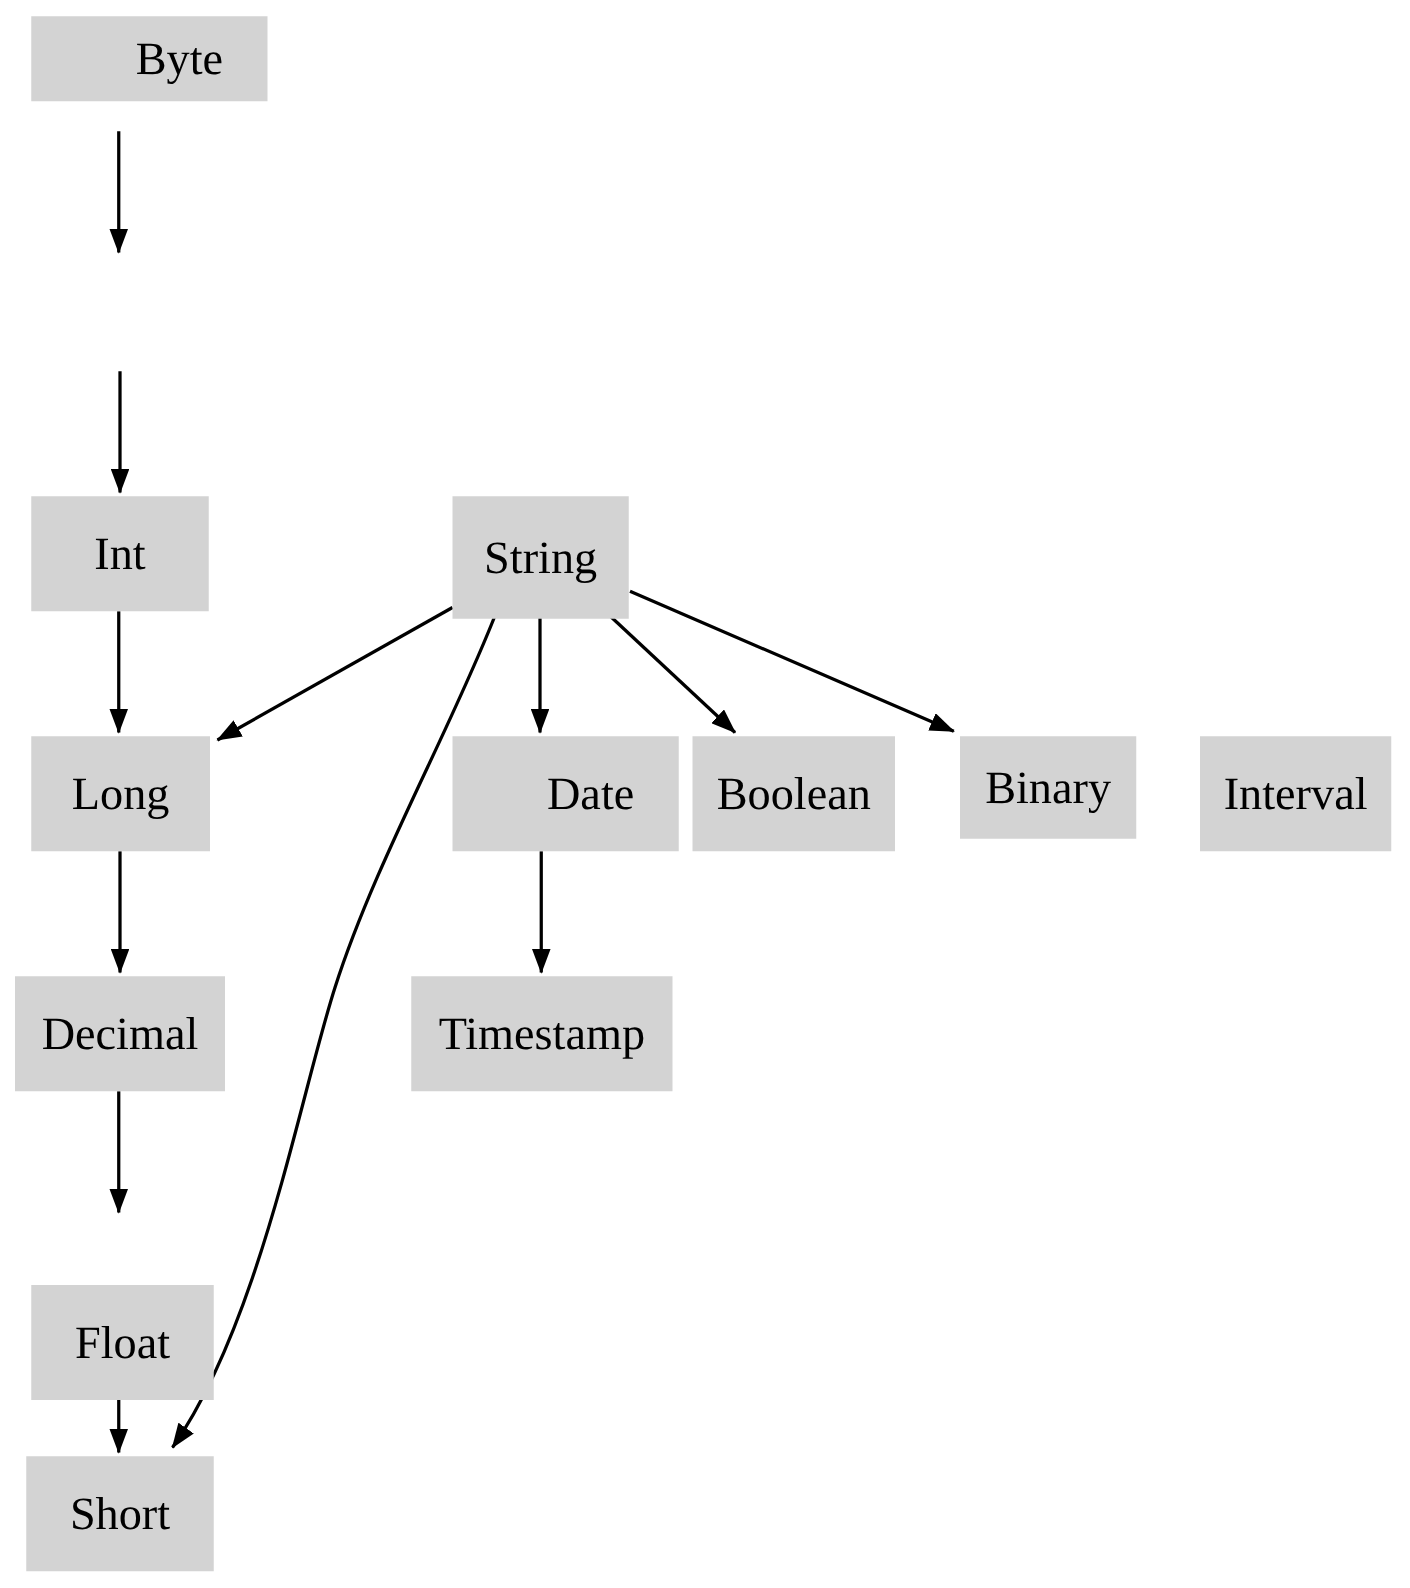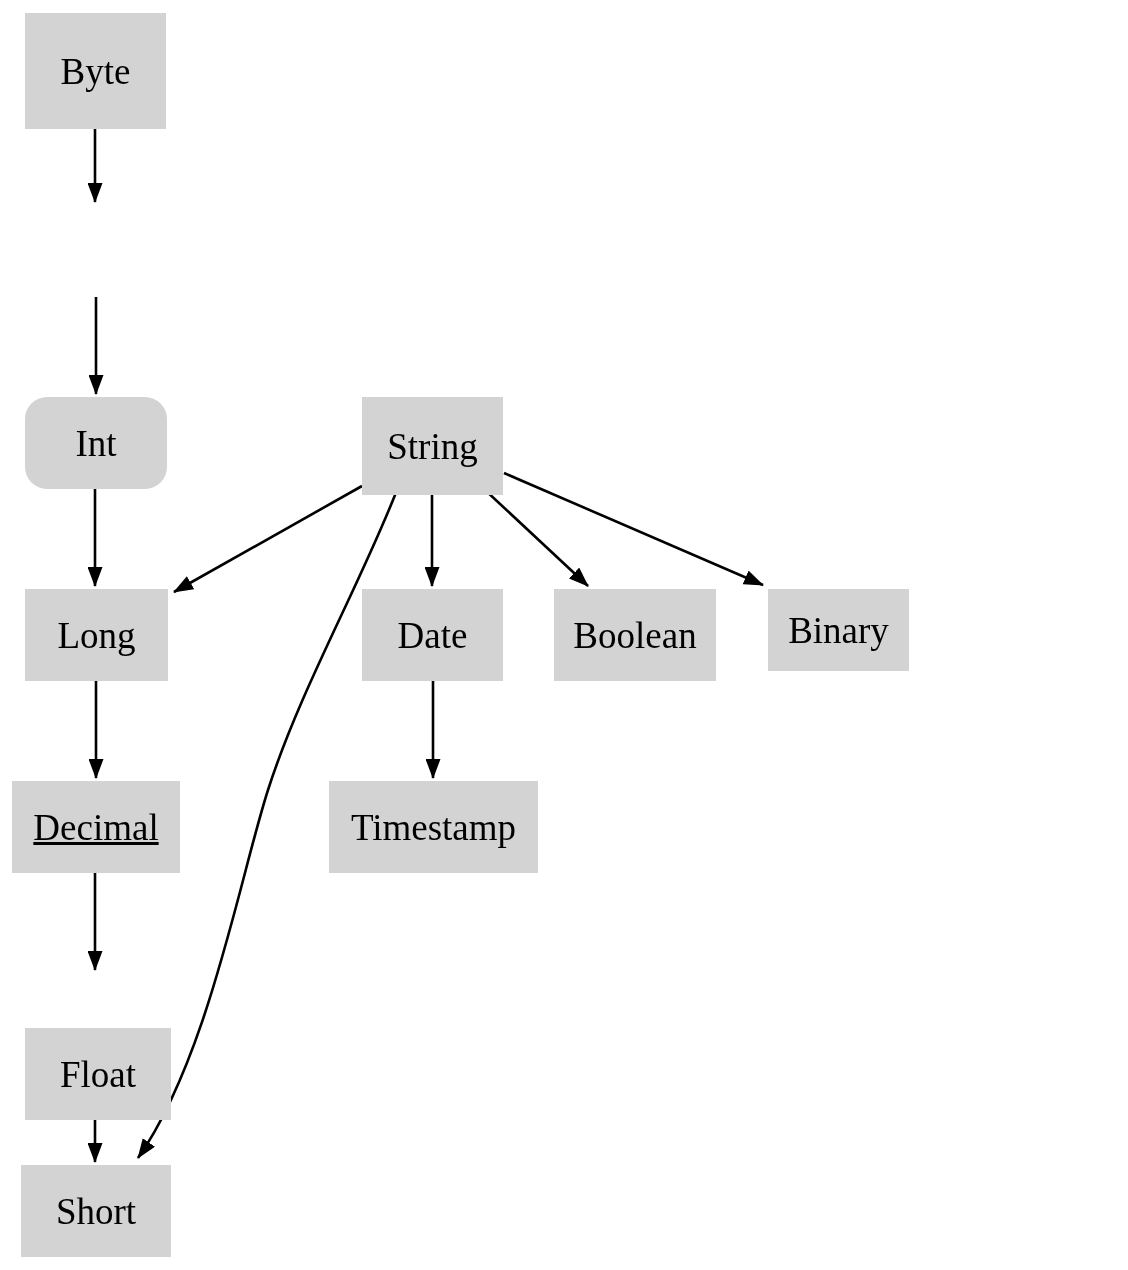--- a/index.html
+++ b/index.html
@@ -36,30 +36,30 @@
     background: var(--node-fill, #d3d3d3);
     color: var(--node-text, #000000);
     font-size: 37px;
     display: flex;
     align-items: center;
     justify-content: center;
     text-align: center;
     white-space: nowrap;
   }
   
-  .n-byte      { left: 25px;  top: 13px;   width: 141px; height: 116px; }
+  .n-byte      { left: 25px;  top: 13px;   width: 141px; height: 68px; padding-left: 48px; }
   .n-short     { left: 25px;  top: 205px;  width: 142px; height: 92px; }
-  .n-int       { left: 25px;  top: 397px;  width: 142px; height: 92px; border-radius: 22px; }
+  .n-int       { left: 25px;  top: 397px;  width: 142px; height: 92px; }
   .n-string    { left: 362px; top: 397px;  width: 141px; height: 98px; }
   .n-long      { left: 25px;  top: 589px;  width: 143px; height: 92px; }
-  .n-date      { left: 362px; top: 589px;  width: 141px; height: 92px; }
+  .n-date      { left: 362px; top: 589px;  width: 141px; height: 92px; padding-left: 40px; }
   .n-boolean   { left: 554px; top: 589px;  width: 162px; height: 92px; }
   .n-binary    { left: 768px; top: 589px;  width: 141px; height: 82px; }
   .n-interval  { left: 960px; top: 589px;  width: 153px; height: 92px; }
-  .n-decimal   { left: 12px;  top: 781px;  width: 168px; height: 92px; text-decoration: underline; }
+  .n-decimal   { left: 12px;  top: 781px;  width: 168px; height: 92px; }
   .n-timestamp { left: 329px; top: 781px;  width: 209px; height: 92px; text-align: right; }
   .n-float     { left: 25px;  top: 1028px;  width: 146px; height: 92px; font-family: Liberation Serif, serif; }
   .n-double    { left: 21px;  top: 1165px; width: 150px; height: 92px; }
 </style>
 </head>
 <body>
 
 <div id="canvas">
 
   <svg id="edge-layer" viewBox="0 0 1128 1270" xmlns="http://www.w3.org/2000/svg">
@@ -83,18 +83,19 @@
     <path class="edge" marker-end="url(#arrow)" d="M397,490 C360,585 300,690 268,790 C240,877 208,1058 138,1158"></path>
   </svg>
 
   <div class="node n-byte">Byte</div>
   <div class="node n-int">Int</div>
   <div class="node n-string">String</div>
   <div class="node n-long">Long</div>
   <div class="node n-date">Date</div>
   <div class="node n-boolean">Boolean</div>
   <div class="node n-binary">Binary</div>
+  <div class="node n-interval">Interval</div>
   <div class="node n-decimal">Decimal</div>
   <div class="node n-timestamp">Timestamp</div>
   <div class="node n-float">Float</div>
   <div class="node n-double">Short</div>
 
 </div>
 
 </body></html>

